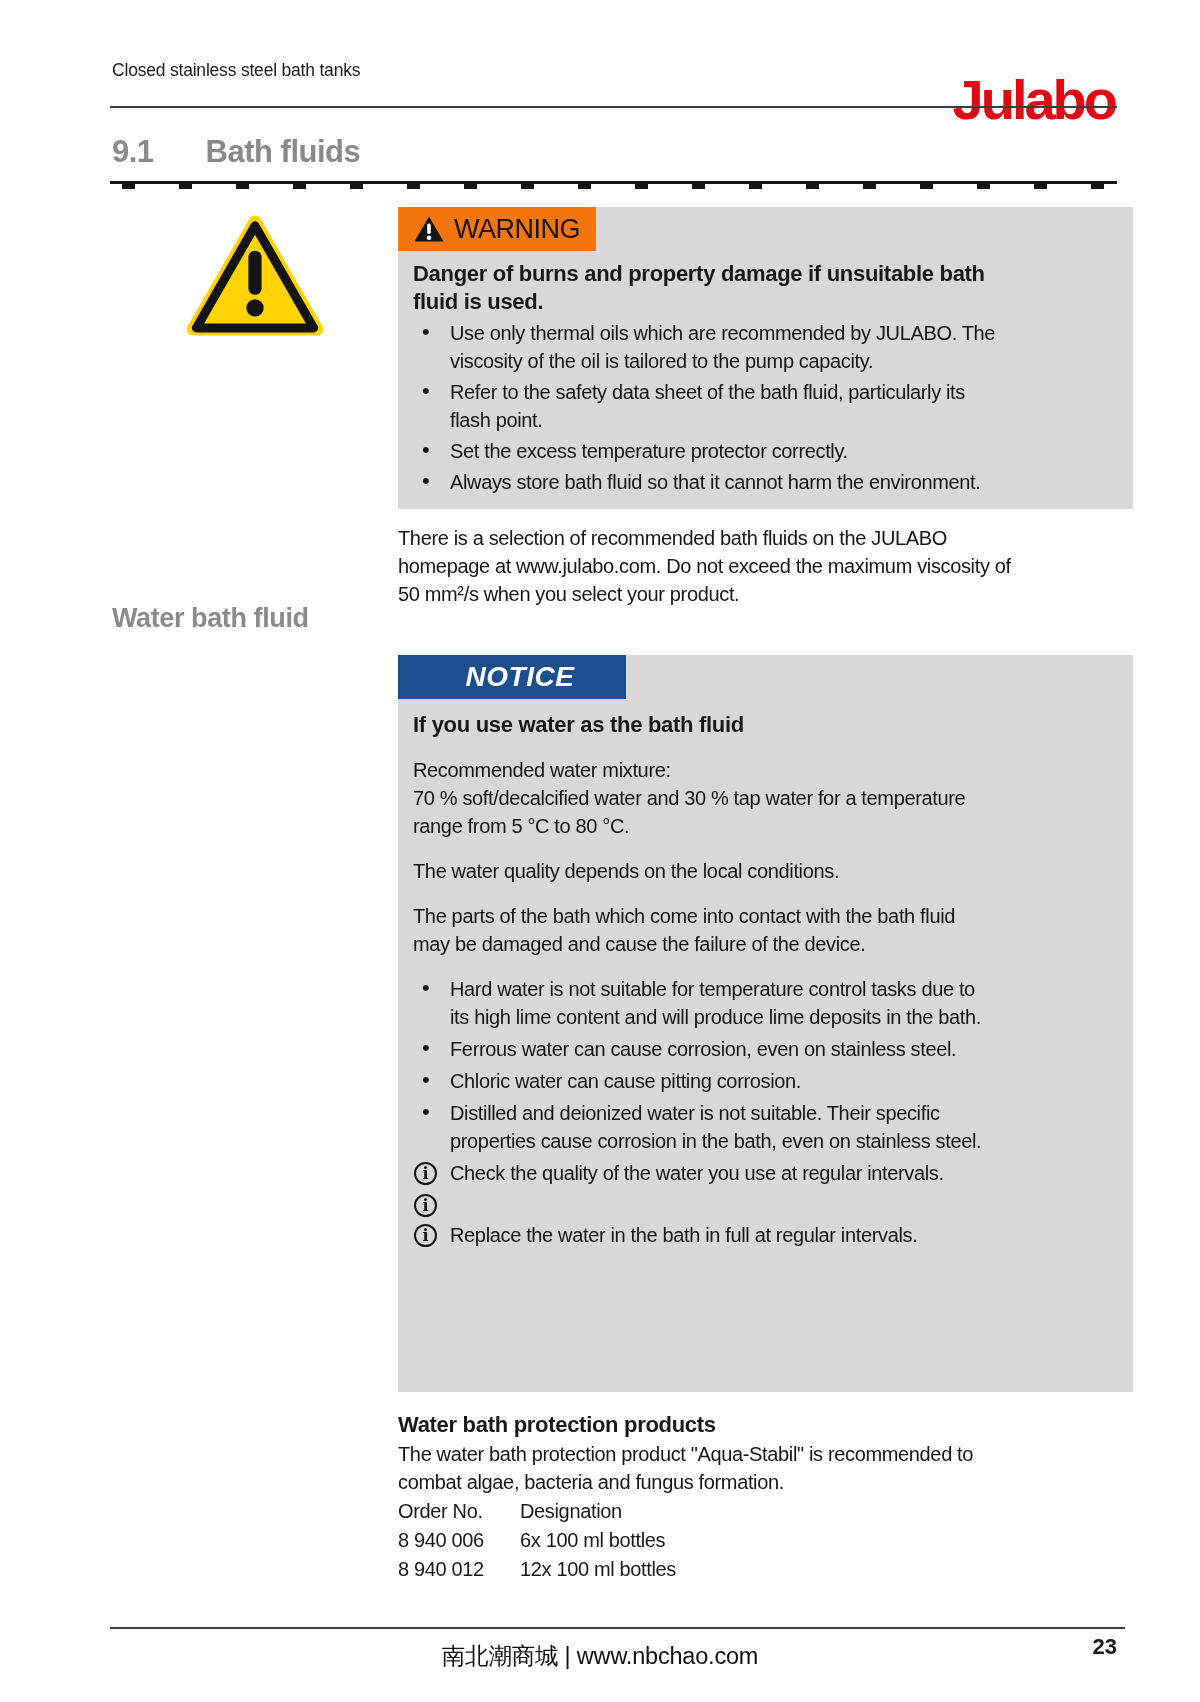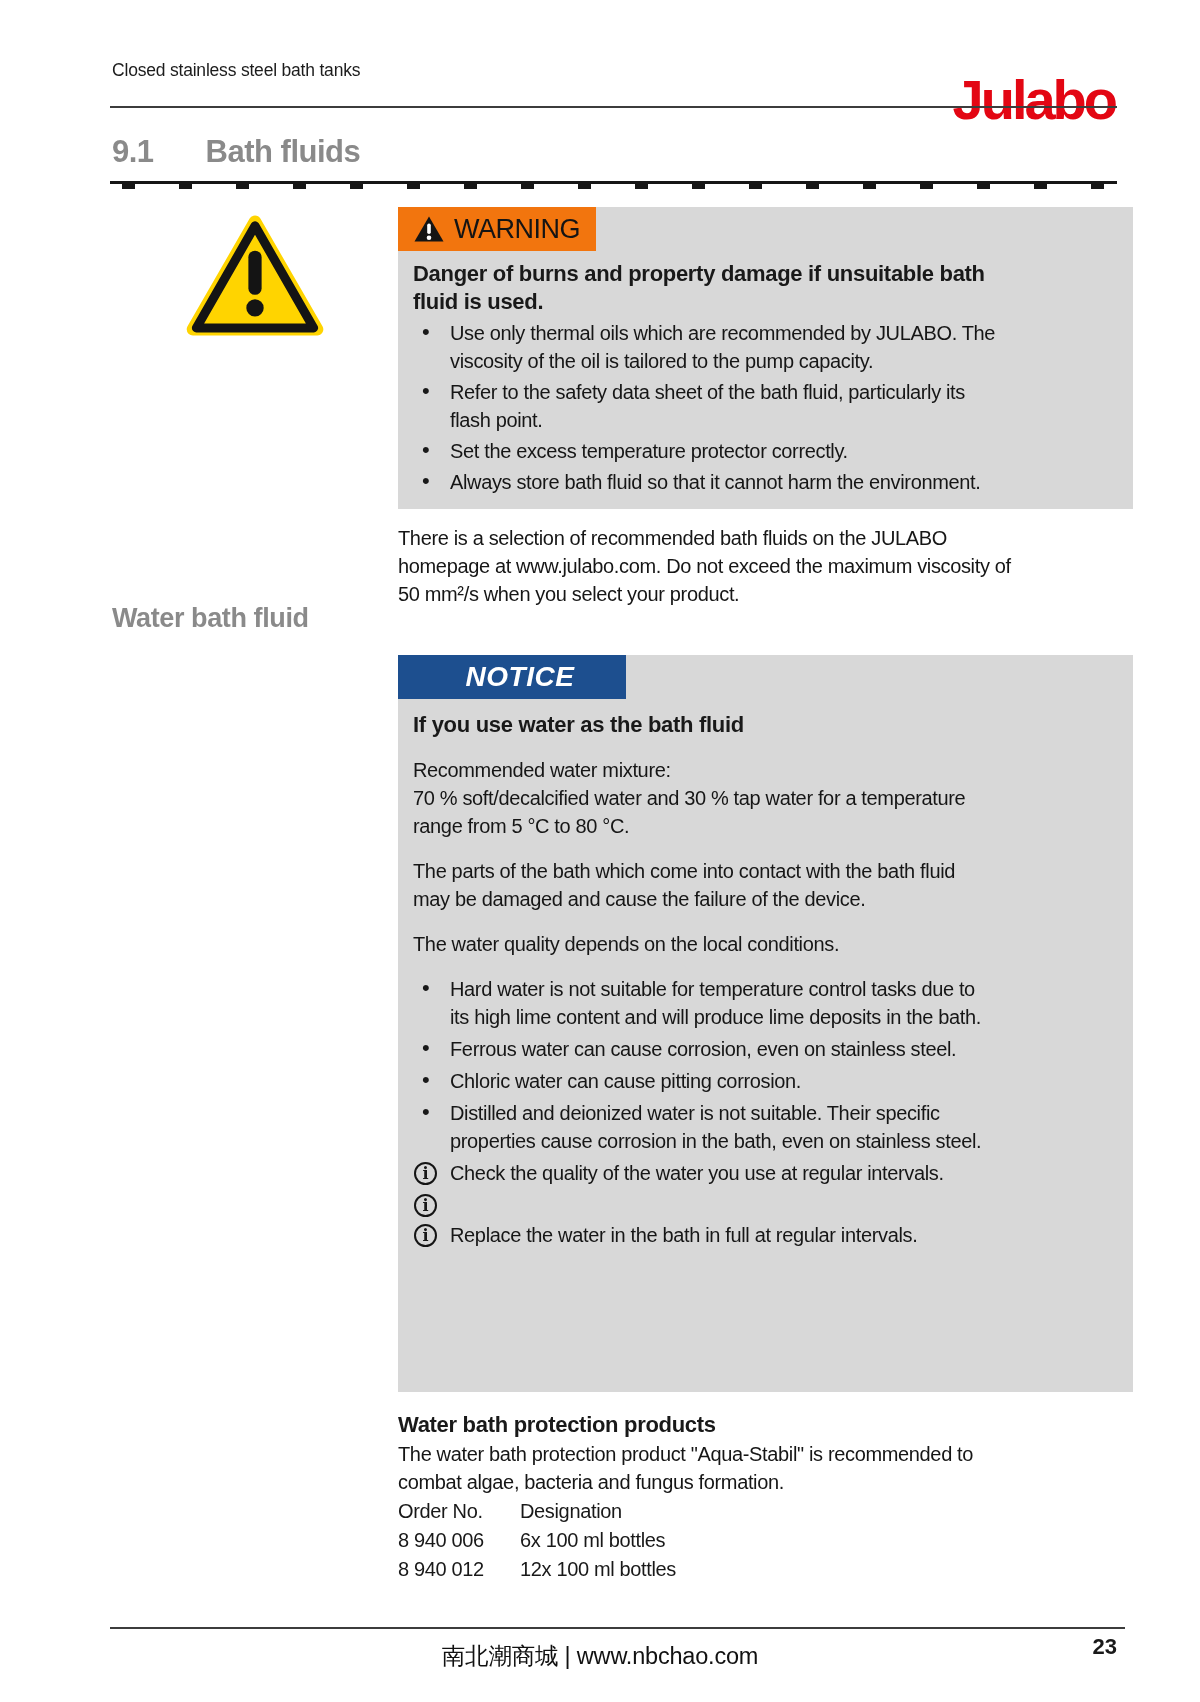--- a/index.html
+++ b/index.html
@@ -131,23 +131,23 @@
   <div class="margin-label">Water bath fluid</div>
 
   <div class="gray-box notice-box">
     <div class="banner notice-banner">
       <span class="label">NOTICE</span>
     </div>
     <p class="box-heading">If you use water as the bath fluid</p>
     <p class="body-text pre">Recommended water mixture:
 70 % soft/decalcified water and 30 % tap water for a temperature
 range from 5 °C to 80 °C.</p>
+    <p class="body-text pre">The water quality depends on the local conditions.</p>
     <p class="body-text pre">The parts of the bath which come into contact with the bath fluid
 may be damaged and cause the failure of the device.</p>
-    <p class="body-text pre">The water quality depends on the local conditions.</p>
     <div class="bullet-item">
       <span class="marker"></span>
       <span class="body-text pre">Hard water is not suitable for temperature control tasks due to
 its high lime content and will produce lime deposits in the bath.</span>
     </div>
     <div class="bullet-item">
       <span class="marker"></span>
       <span class="body-text pre">Ferrous water can cause corrosion, even on stainless steel.</span>
     </div>
     <div class="bullet-item">

